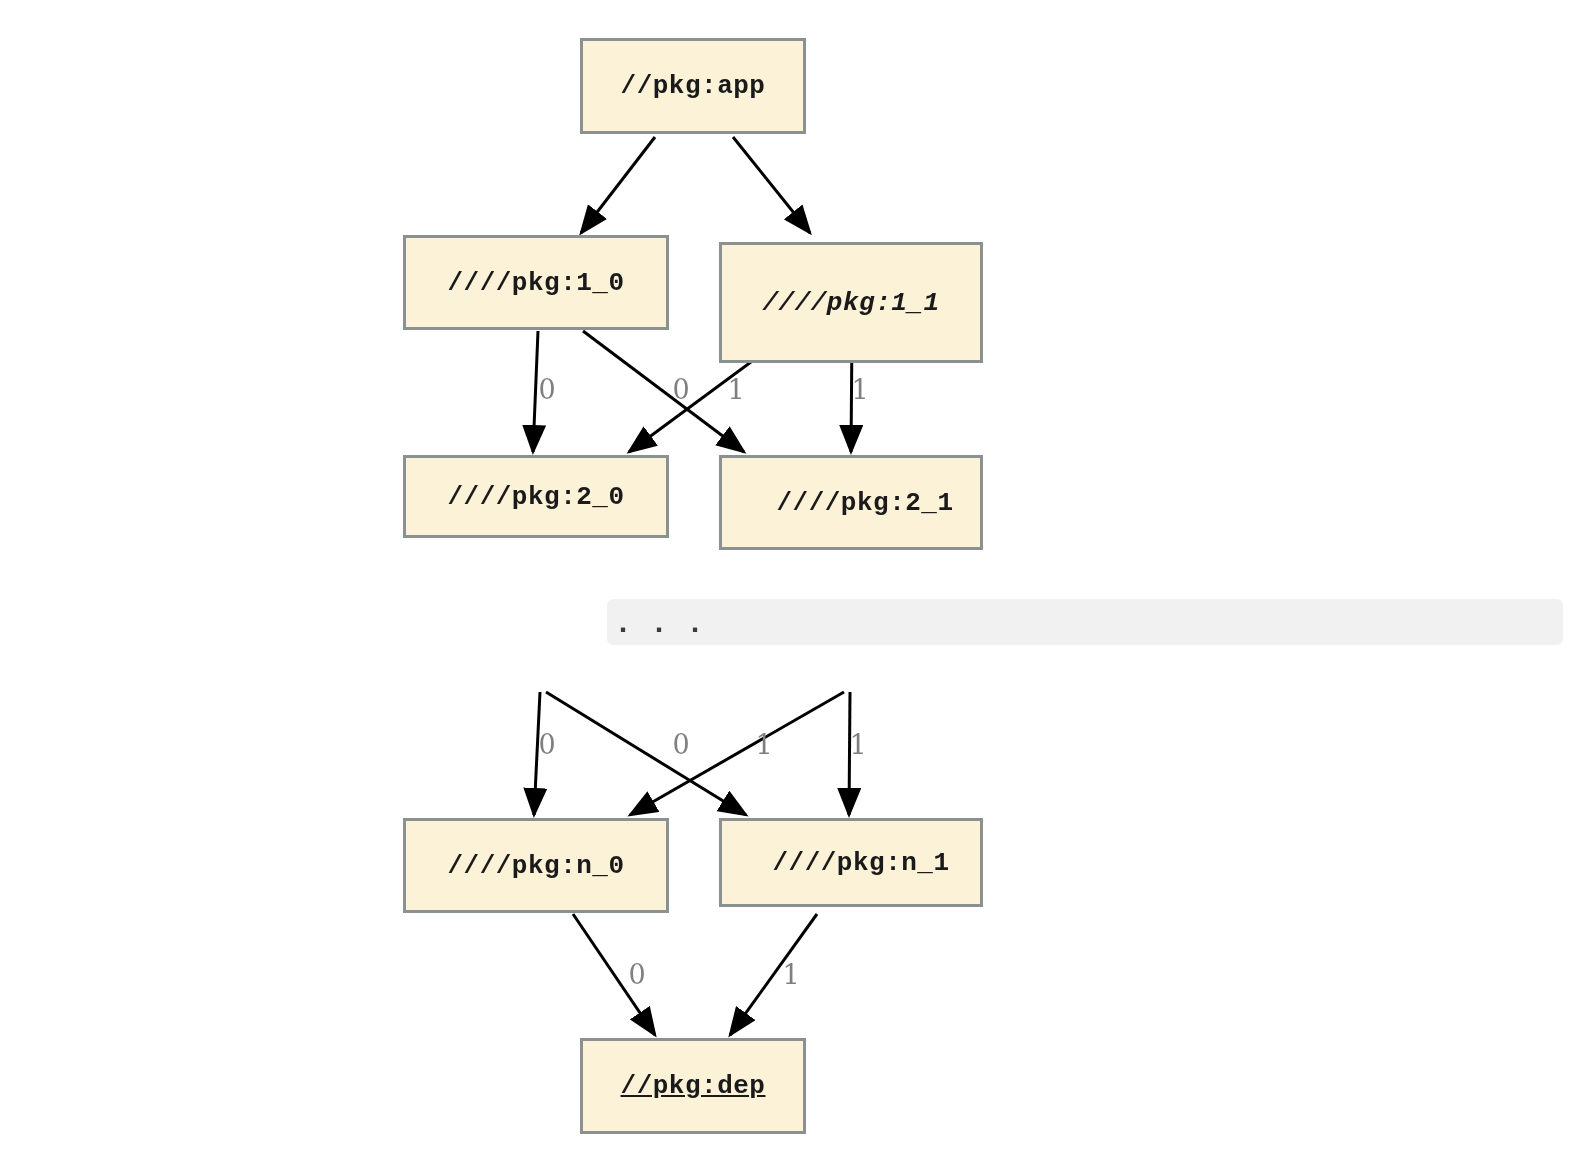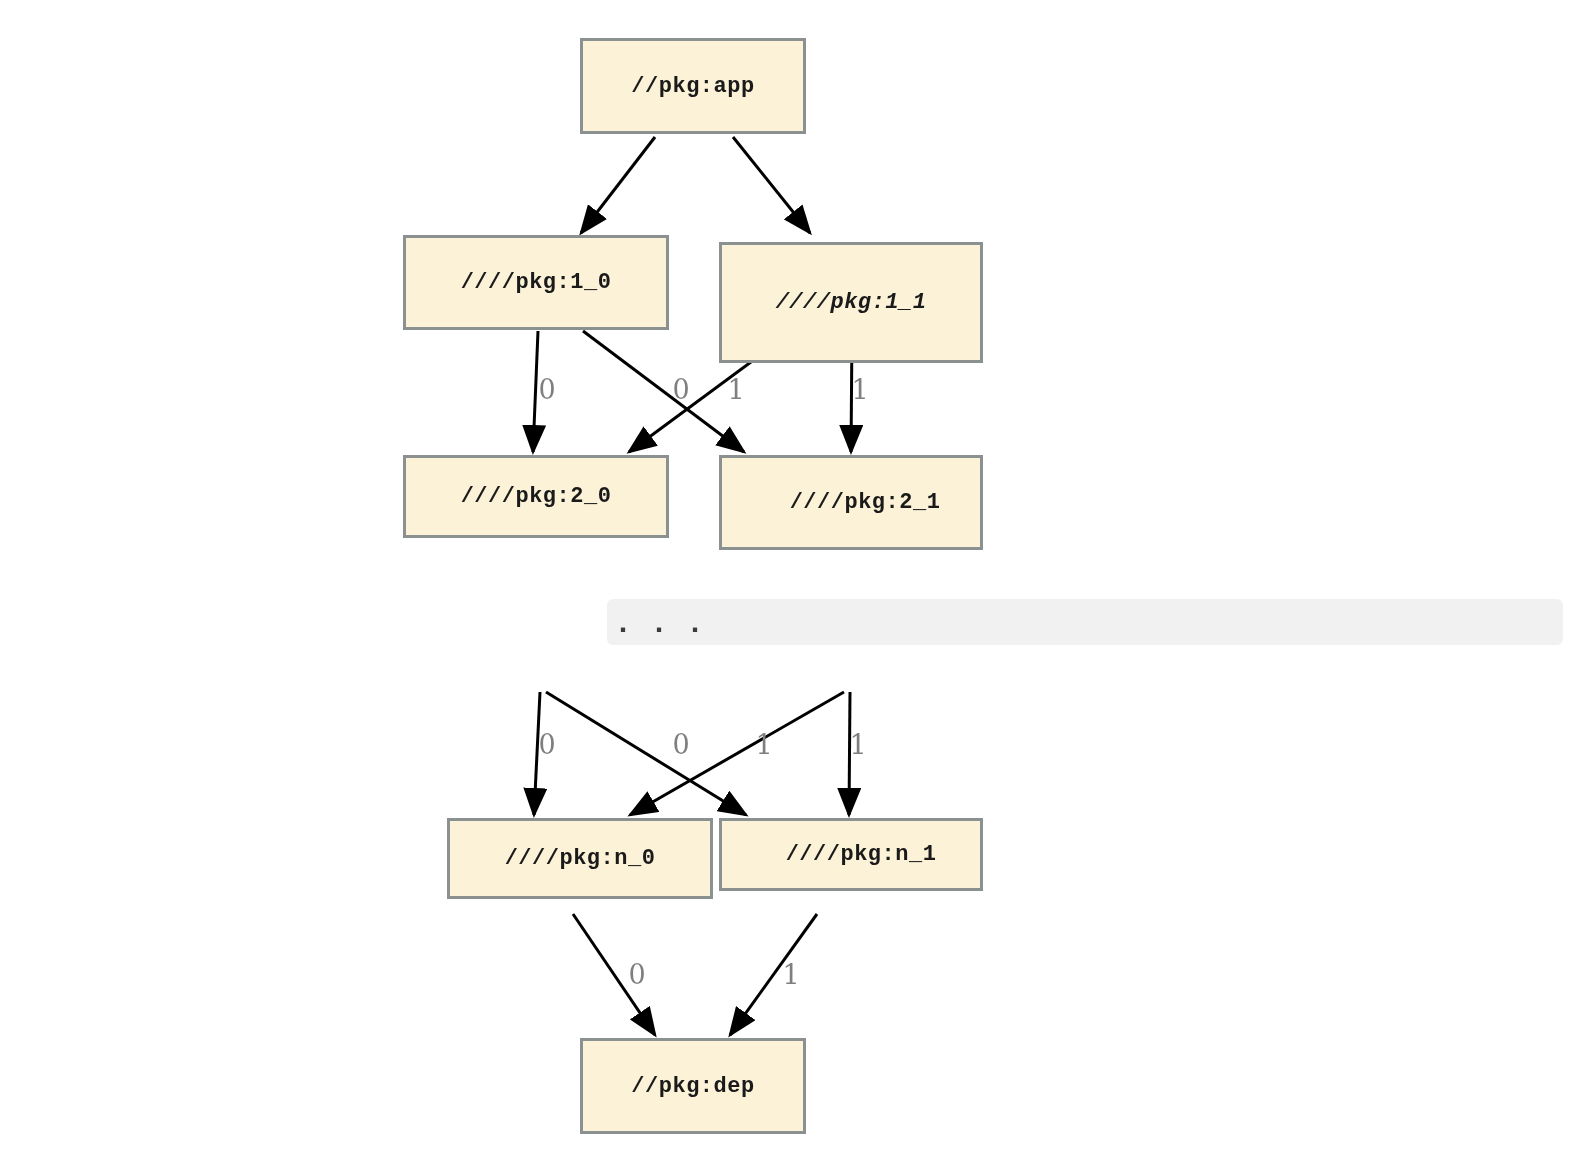--- a/index.html
+++ b/index.html
@@ -19,21 +19,21 @@
     background:var(--page-bg);
     font-family:"Liberation Mono","DejaVu Sans Mono",monospace;
     overflow:hidden;
   }
   .node{
     position:absolute;
     box-sizing:border-box;
     background:var(--node-fill);
     border:3px solid var(--node-border);
     display:flex;align-items:center;justify-content:center;
-    font-weight:bold;font-size:22px;color:var(--node-text);
+    font-weight:bold;font-size:26px;color:var(--node-text);
     letter-spacing:0.5px;
     white-space:pre;
   }
   .edge-label{
     position:absolute;
     transform:translate(-50%,-50%);
     font-family:"DejaVu Serif","Liberation Serif",serif;
     font-size:27px;color:var(--edge-label);
     line-height:1;
   }
@@ -54,23 +54,23 @@
     font-weight:bold;font-size:30px;line-height:1;
     color:var(--band-dots);
     white-space:pre;
   }
   
   .n-app {left:580px;top:38px;  width:226px;height:96px;}
   .n-1_0 {left:403px;top:235px; width:266px;height:95px;text-align:center;}
   .n-1_1 {left:719px;top:242px; width:264px;height:121px;font-style:italic;}
   .n-2_0 {left:403px;top:455px; width:266px;height:83px;}
   .n-2_1 {left:719px;top:455px; width:264px;height:95px;padding-left:28px;}
-  .n-n_0 {left:403px;top:818px; width:266px;height:81px;margin-left:44px;}
-  .n-n_1 {left:719px;top:818px; width:264px;height:73px;padding-left:20px;}
-  .n-dep {left:580px;top:1038px;width:226px;height:96px;}
+  .n-n_0 {left:403px;top:818px; width:266px;height:95px;}
+  .n-n_1 {left:719px;top:818px; width:264px;height:89px;padding-left:20px;}
+  .n-dep {left:580px;top:1038px;width:226px;height:96px;text-decoration:underline;}
 </style>
 </head>
 <body>
 
 <div id="canvas">
 
   <svg id="edges" viewBox="0 0 1592 1162">
     <defs>
       <marker id="arrow" markerWidth="10" markerHeight="8" refX="9" refY="4" orient="auto" markerUnits="strokeWidth">
         <path id="arrowhead-path" d="M0,0 L10,4 L0,8 z"></path>

